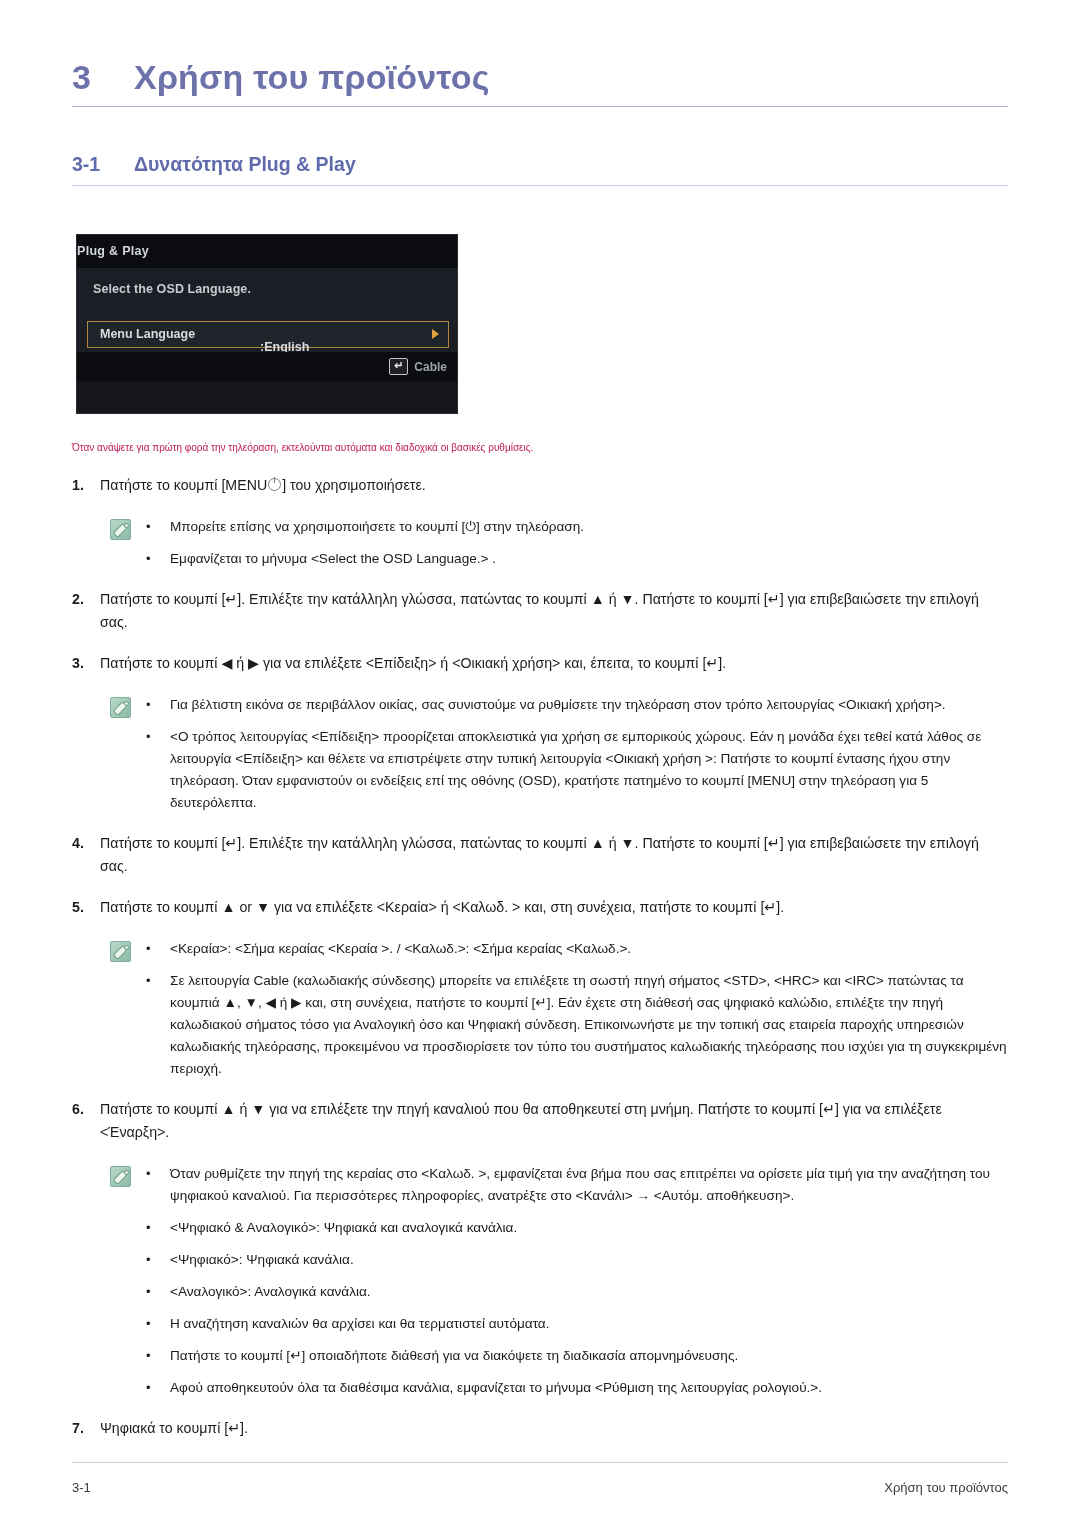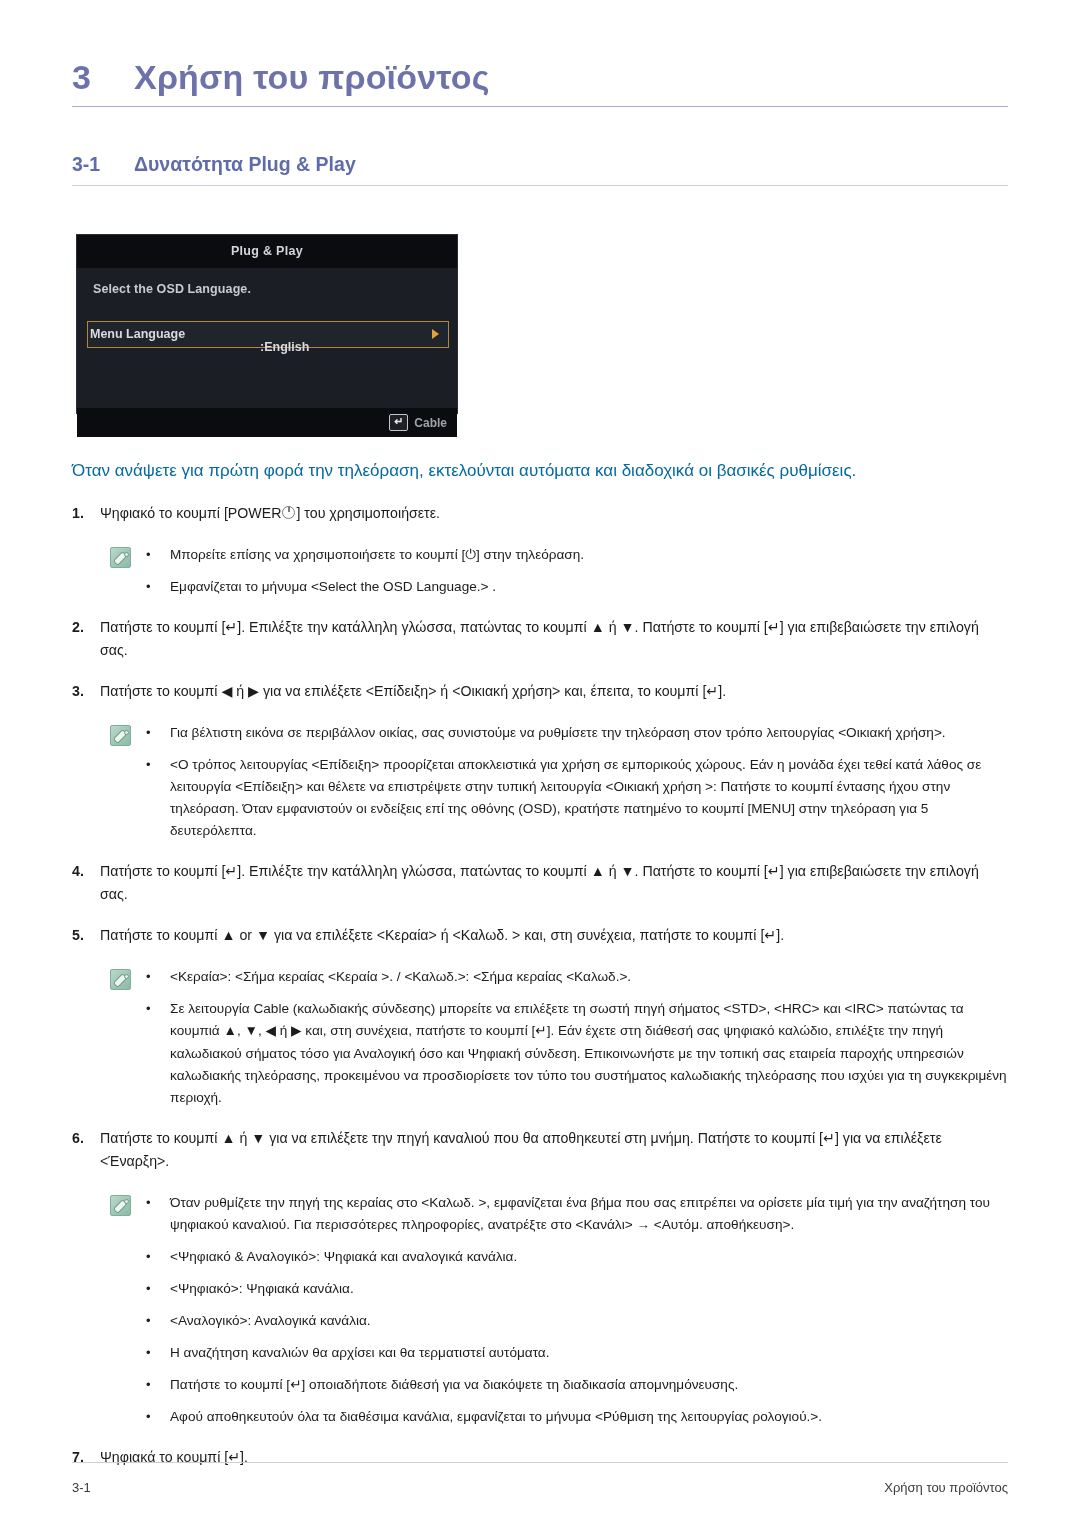--- a/index.html
+++ b/index.html
@@ -66,30 +66,29 @@
     background: #15171c;
     border: 1px solid #2a2d34;
     box-sizing: border-box;
     position: relative;
     font-family: "Liberation Sans", sans-serif;
     box-shadow: 0 0 0 0 transparent;
   }
   .osd-title {
     height: 33px;
     line-height: 33px;
-    text-align: center;
     color: #d3d6db;
     font-size: 12.5px;
     font-weight: bold;
     background: #0b0c0f;
     letter-spacing: 0.3px;
   }
   .osd-body {
     position: relative;
-    height: 140px;
+    height: 84px;
     background: #1b1e24;
   }
   .osd-prompt {
     position: absolute;
     left: 16px;
     top: 14px;
     color: #c8ccd2;
     font-size: 12.5px;
     font-weight: bold;
     letter-spacing: 0.1px;
@@ -99,21 +98,21 @@
     left: 10px;
     top: 53px;
     width: 362px;
     height: 27px;
     box-sizing: border-box;
     border: 1.5px solid #b0873f;
     background: #20242b;
   }
   .osd-row-label {
     position: absolute;
-    left: 2px;
+    left: 12px;
     top: 5px;
     color: #d8dbe0;
     font-size: 12.5px;
     font-weight: bold;
   }
   .osd-row-value {
     position: absolute;
     left: 172px;
     top: 18px;
     color: #d8dbe0;
@@ -152,24 +151,24 @@
     border-radius: 2px;
     color: #e6e8eb;
     font-size: 11px;
     line-height: 13px;
     text-align: center;
     background: #1e2026;
   }
 
   
   .lead {
-    margin-top: 44px;
-    font-size: 17px;
+    margin-top: 26px;
+    font-size: 10px;
     line-height: 1.55;
-    color: #0369a1;
+    color: #be185d;
   }
 
   ol.steps {
     list-style: none;
     margin: 0;
     padding: 0;
   }
   li.step {
     display: flex;
     margin-top: 18px;
@@ -328,21 +327,21 @@
       </div>
     </div>
   </div>
 
   <div class="lead">Όταν ανάψετε για πρώτη φορά την τηλεόραση, εκτελούνται αυτόματα και διαδοχικά οι βασικές ρυθμίσεις.</div>
 
   <ol class="steps">
 
     <li class="step">
       <span class="num">1.</span>
-      <span class="txt"><span>Ψηφιακό το κουμπί [POWER</span><span class="pwr"></span><span>] του χρησιμοποιήσετε.</span></span>
+      <span class="txt"><span>Πατήστε το κουμπί [MENU</span><span class="pwr"></span><span>] του χρησιμοποιήσετε.</span></span>
     </li>
 
     <div class="notebox">
       <div class="note-icon-cell">
         <div class="note-icon"></div>
       </div>
       <ul class="notes">
         <li>
             <span class="bullet">•</span>
             <span class="btxt">Μπορείτε επίσης να χρησιμοποιήσετε το κουμπί [⏻] στην τηλεόραση.</span>

